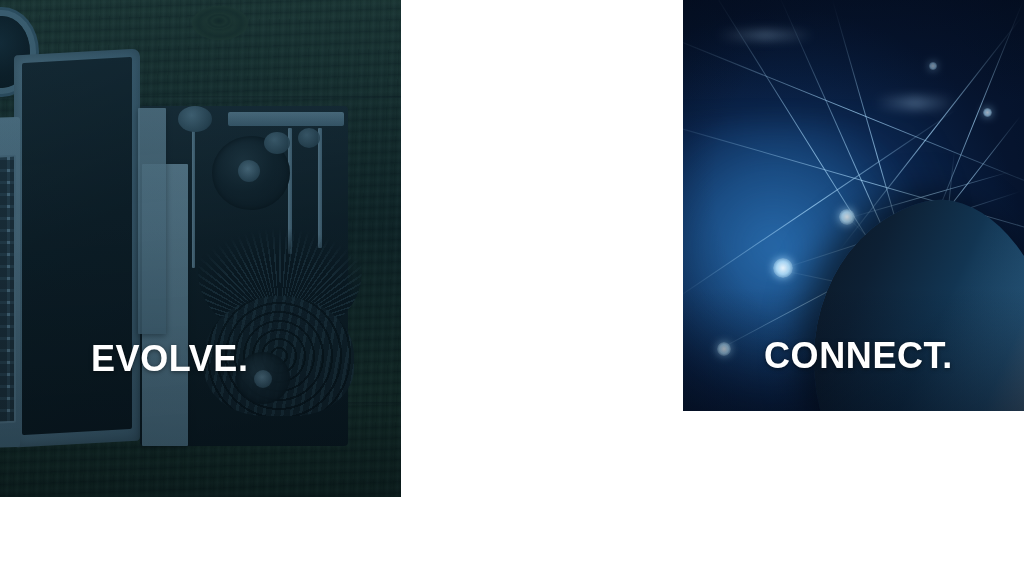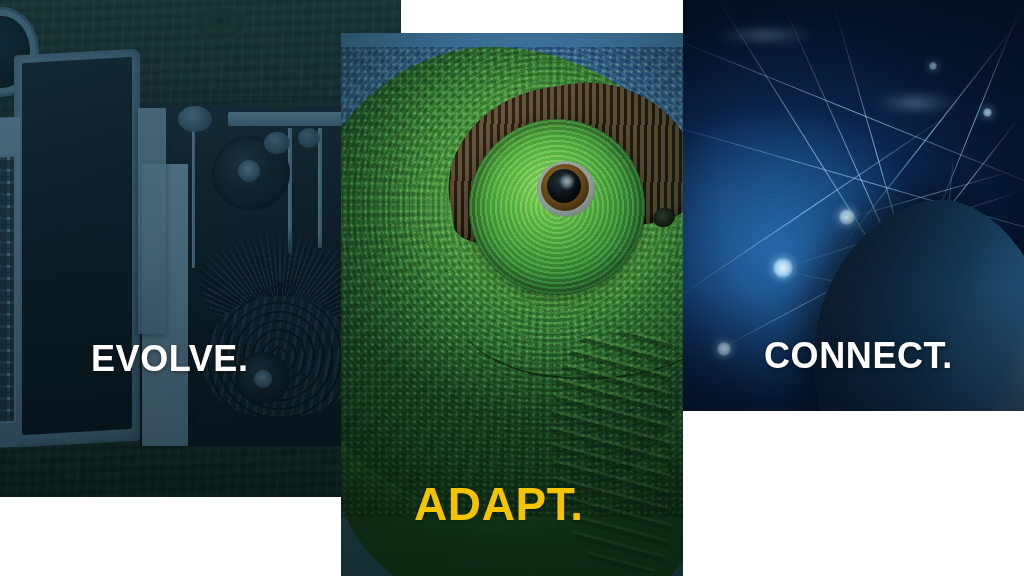--- a/index.html
+++ b/index.html
@@ -443,41 +443,20 @@
     <div class="tw-keys" style="left:204px; top:296px; width:150px; height:120px;"></div>
     <div class="tw-roller" style="left:236px; top:352px; width:54px; height:52px; opacity:.9;"></div>
     <div class="tw-roller-hub" style="left:254px; top:370px; width:18px; height:18px;"></div>
 
     <div class="overlay-evolve"></div>
     <div class="overlay-evolve2"></div>
 
     <div class="caption" id="caption-evolve">EVOLVE.</div>
   </div>
 
-  <div class="panel" id="panel-adapt">
-    <div class="cham-wrap">
-      <div class="cham-jaw"></div>
-      <div class="cham-head">
-        <div class="scales"></div>
-        <div class="scales2"></div>
-      </div>
-      <div class="cham-ridge"></div>
-      <div class="eye-turret"></div>
-      <div class="eye-socket"></div>
-      <div class="eye-ring"></div>
-      <div class="eye-pupil"></div>
-      <div class="eye-glint"></div>
-      <div class="nostril"></div>
-      <div class="mouth-line"></div>
-      <div class="crest"></div>
-      <div class="cham-shadow"></div>
-    </div>
-
-    <div class="caption" id="caption-adapt">ADAPT.</div>
-  </div>
 
   <div class="panel" id="panel-connect">
     <div class="net-bg"></div>
     <div class="net-glow"></div>
 
     <div class="edge" style="left:-20px; top:34px;  width:420px; transform:rotate(22deg);"></div>
     <div class="edge" style="left:-30px; top:120px; width:470px; transform:rotate(16deg);"></div>
     <div class="edge" style="left:30px;  top:-10px; width:400px; transform:rotate(58deg);"></div>
     <div class="edge" style="left:96px;  top:-6px;  width:430px; transform:rotate(66deg);"></div>
     <div class="edge" style="left:150px; top:0px;   width:330px; transform:rotate(74deg);"></div>

